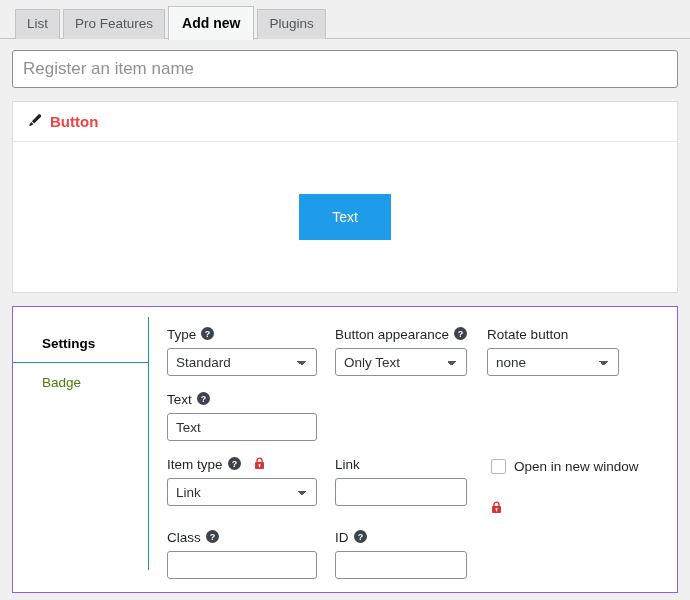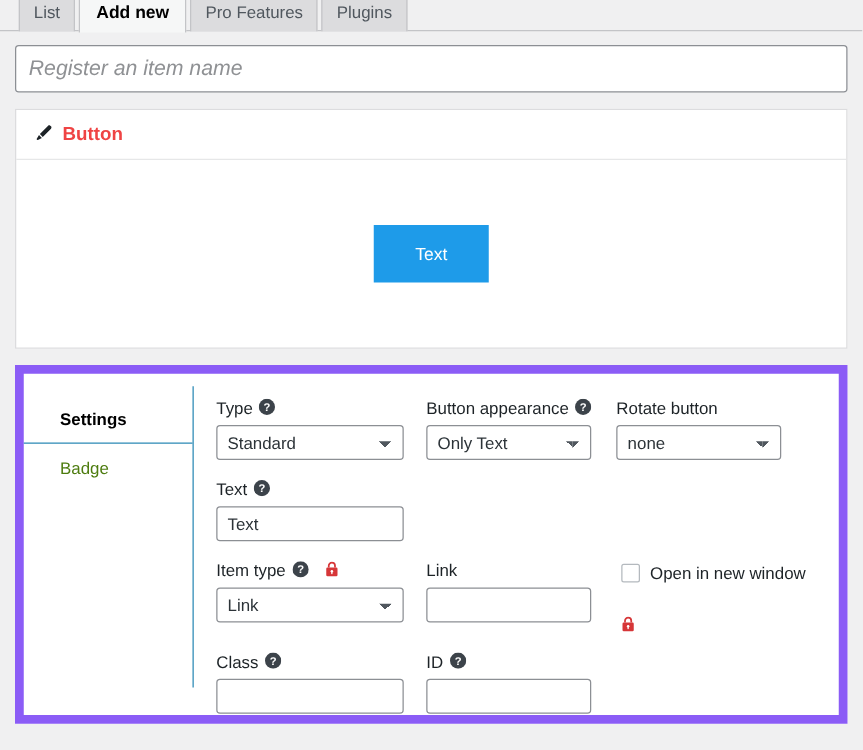--- a/index.html
+++ b/index.html
@@ -9,21 +9,21 @@
     background: #f0f0f1;
     font-family: "Liberation Sans", sans-serif;
     font-size: 13px;
     color: #1d2327;
     overflow: hidden;
   }
 
   
   .tabbar {
     position: relative;
-    height: 25px;
+    height: 39px;
     padding: 6px 0 0 15px;
     display: flex;
     align-items: flex-end;
     gap: 3px;
   }
   .tabbar::after {
     content: "";
     position: absolute;
     left: 0; right: 0; bottom: 0;
     height: 1px;
@@ -57,21 +57,20 @@
     width: 100%;
     height: 38px;
     padding: 0 10px;
     border: 1px solid #8c8f94;
     border-radius: 3px;
     background: #fff;
     font-family: "Liberation Sans", sans-serif;
     font-size: 17px;
     color: #2c3338;
     outline: none;
-    font-style: italic;
   }
   .name-input::placeholder { color: #8f9194; }
 
   
   .preview-panel {
     margin: 13px 12px 0 12px;
     background: #fff;
     border: 1px solid #dcdcde;
   }
   .preview-head {
@@ -101,21 +100,21 @@
     font-size: 14px;
     border: none;
     font-family: "Liberation Sans", sans-serif;
     cursor: pointer;
   }
 
   
   .settings-panel {
     margin: 13px 12px 0 12px;
     background: #fff;
-    border: 7px solid #8b5cf6;
+    border: 1px solid #8b5cf6;
     display: flex;
     height: 287px;
   }
   .side-tabs {
     width: 135px;
     flex: none;
     padding: 20px 0 0 0;
     position: relative;
   }
   .side-divider {
@@ -210,22 +209,22 @@
     cursor: pointer;
   }
   .cb-label { font-size: 13.5px; color: #1d2327; line-height: 17px; white-space: nowrap; }
   .cb-lock { margin-top: 2px; }
 </style>
 </head>
 <body>
 
 <div class="tabbar">
   <div class="tab"><span>List</span></div>
+  <div class="tab"><span>Pro Features</span></div>
   <div class="tab active"><span>Add new</span></div>
-  <div class="tab"><span>Pro Features</span></div>
   <div class="tab"><span>Plugins</span></div>
 </div>
 
 <div class="name-wrap">
   <input class="name-input" type="text" placeholder="Register an item name" value="" style="">
 </div>
 
 <div class="preview-panel">
   <div class="preview-head">
     <span class="brush-icon">

